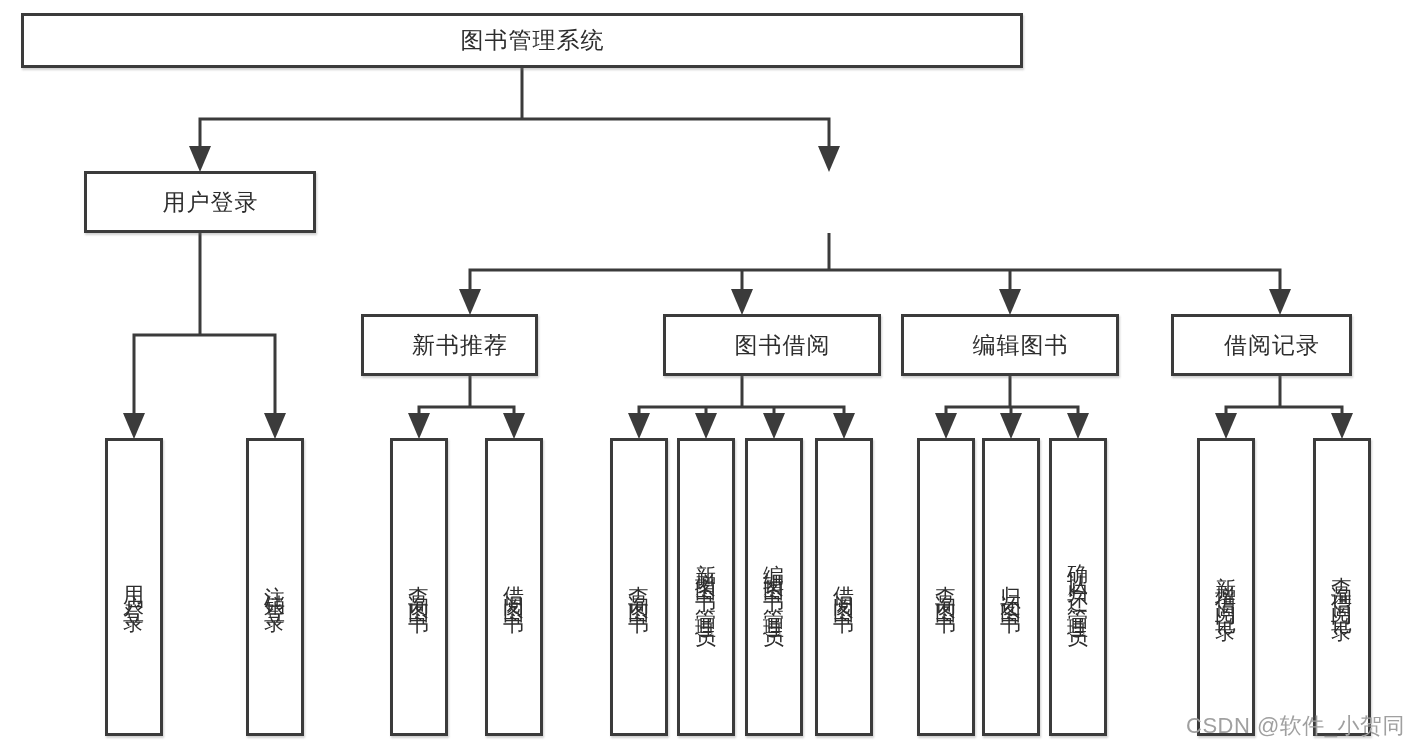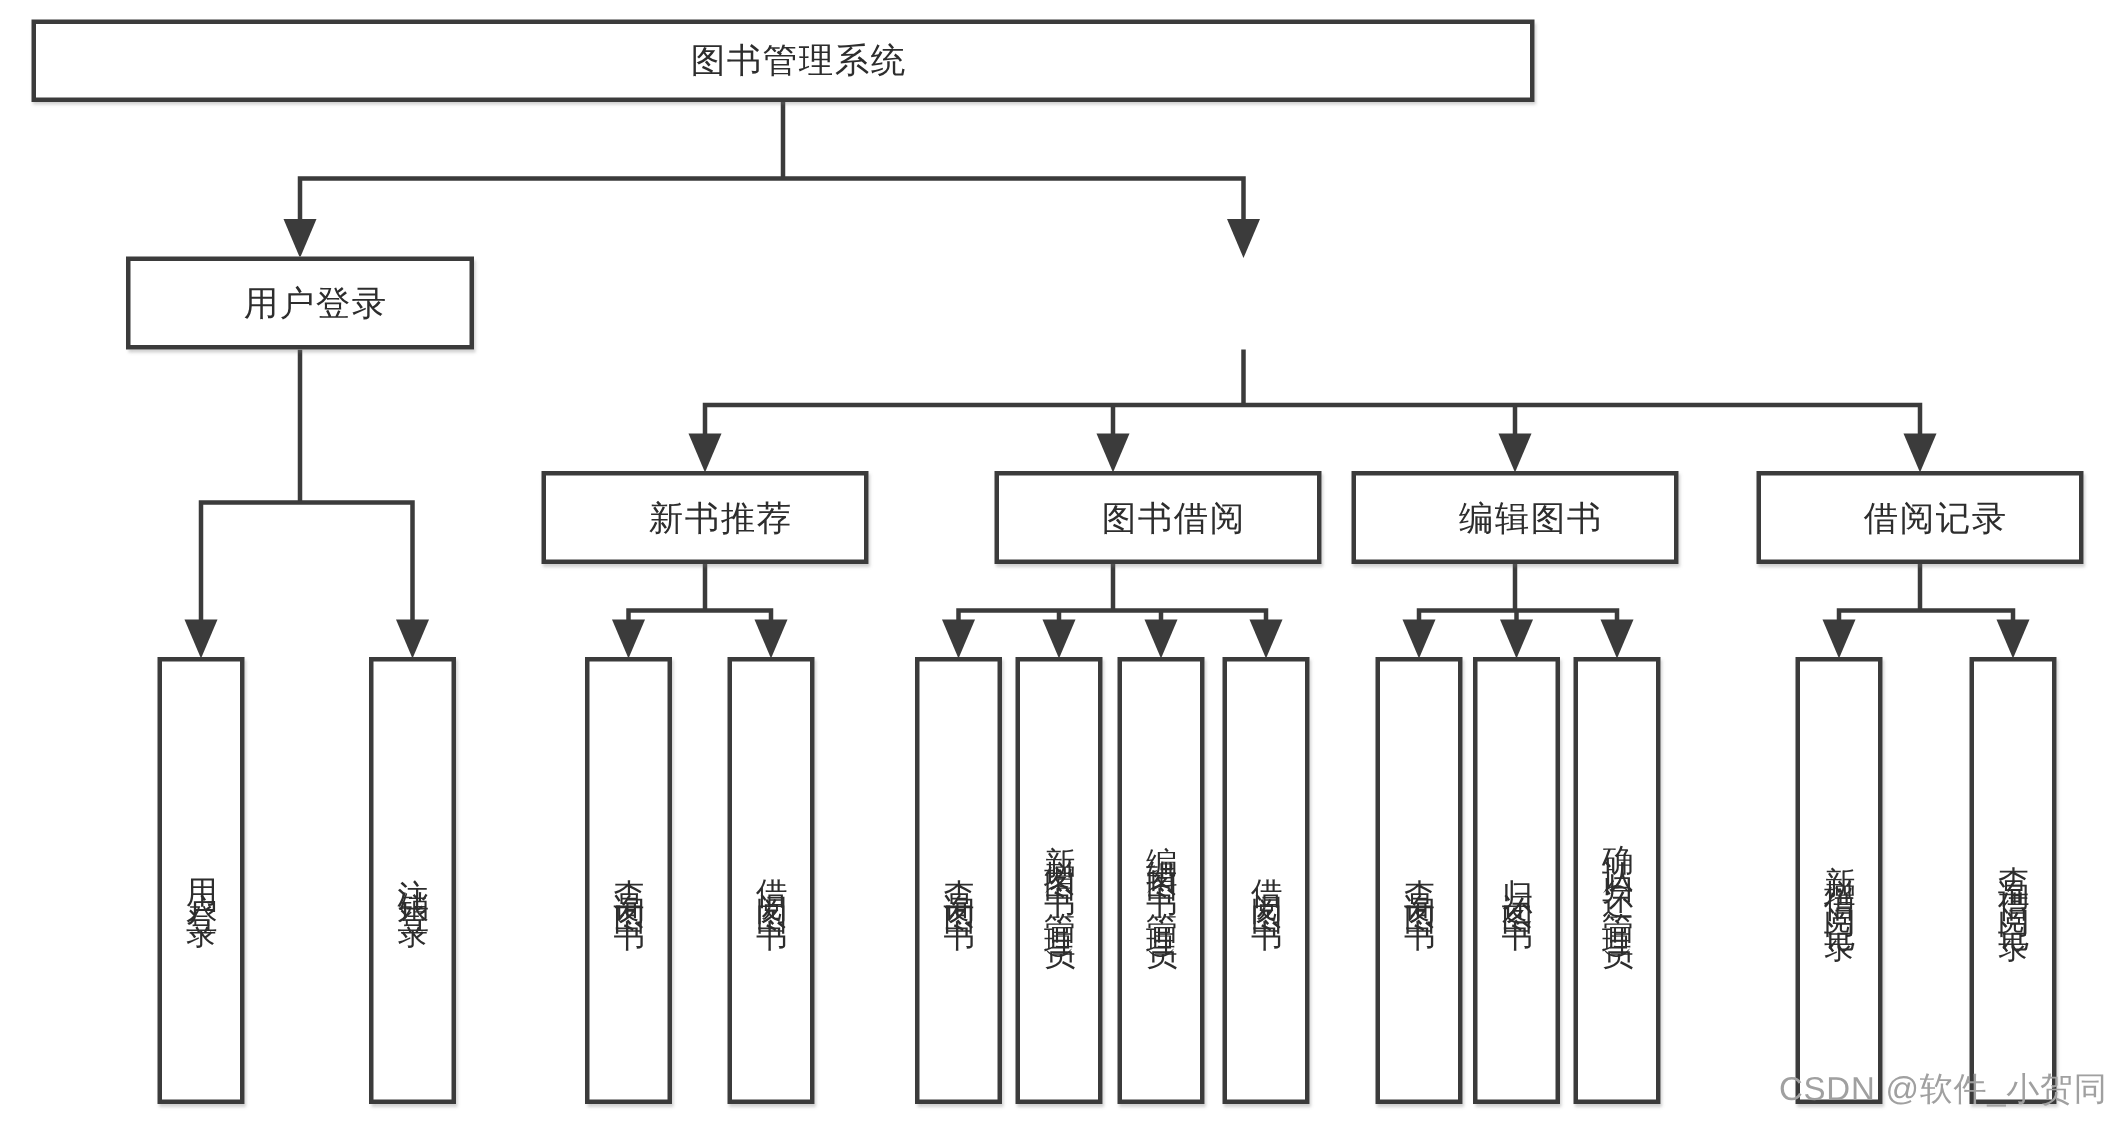--- a/index.html
+++ b/index.html
@@ -20,24 +20,24 @@
     display:flex;align-items:center;justify-content:center;
     font-size:23px;
     letter-spacing:1px;
     box-shadow:1px 2px 2px rgba(120,120,120,0.35);
     z-index:2;
     padding-left:21px;
   }
   .node-root{left:21px;top:13px;width:1002px;height:55px;}
   .node-l2-a{left:84px;top:171px;width:232px;height:62px;}
   .node-l2-b{left:713px;top:171px;width:232px;height:62px;}
-  .node-l3-1{left:361px;top:314px;width:218px;height:62px;}
+  .node-l3-1{left:361px;top:314px;width:177px;height:62px;}
   .node-l3-2{left:633px;top:314px;width:218px;height:62px;margin-left:30px;}
   .node-l3-3{left:901px;top:314px;width:218px;height:62px;}
-  .node-l3-4{left:1171px;top:314px;width:218px;height:62px;}
+  .node-l3-4{left:1171px;top:314px;width:181px;height:62px;}
   .leaf{
     position:absolute;top:438px;width:58px;height:298px;
     box-sizing:border-box;
     border:3px solid #3b3b3b;
     background:#ffffff;
     display:flex;align-items:center;justify-content:center;
     box-shadow:1px 2px 2px rgba(120,120,120,0.35);
     z-index:2;
   }
   .leaf span{

